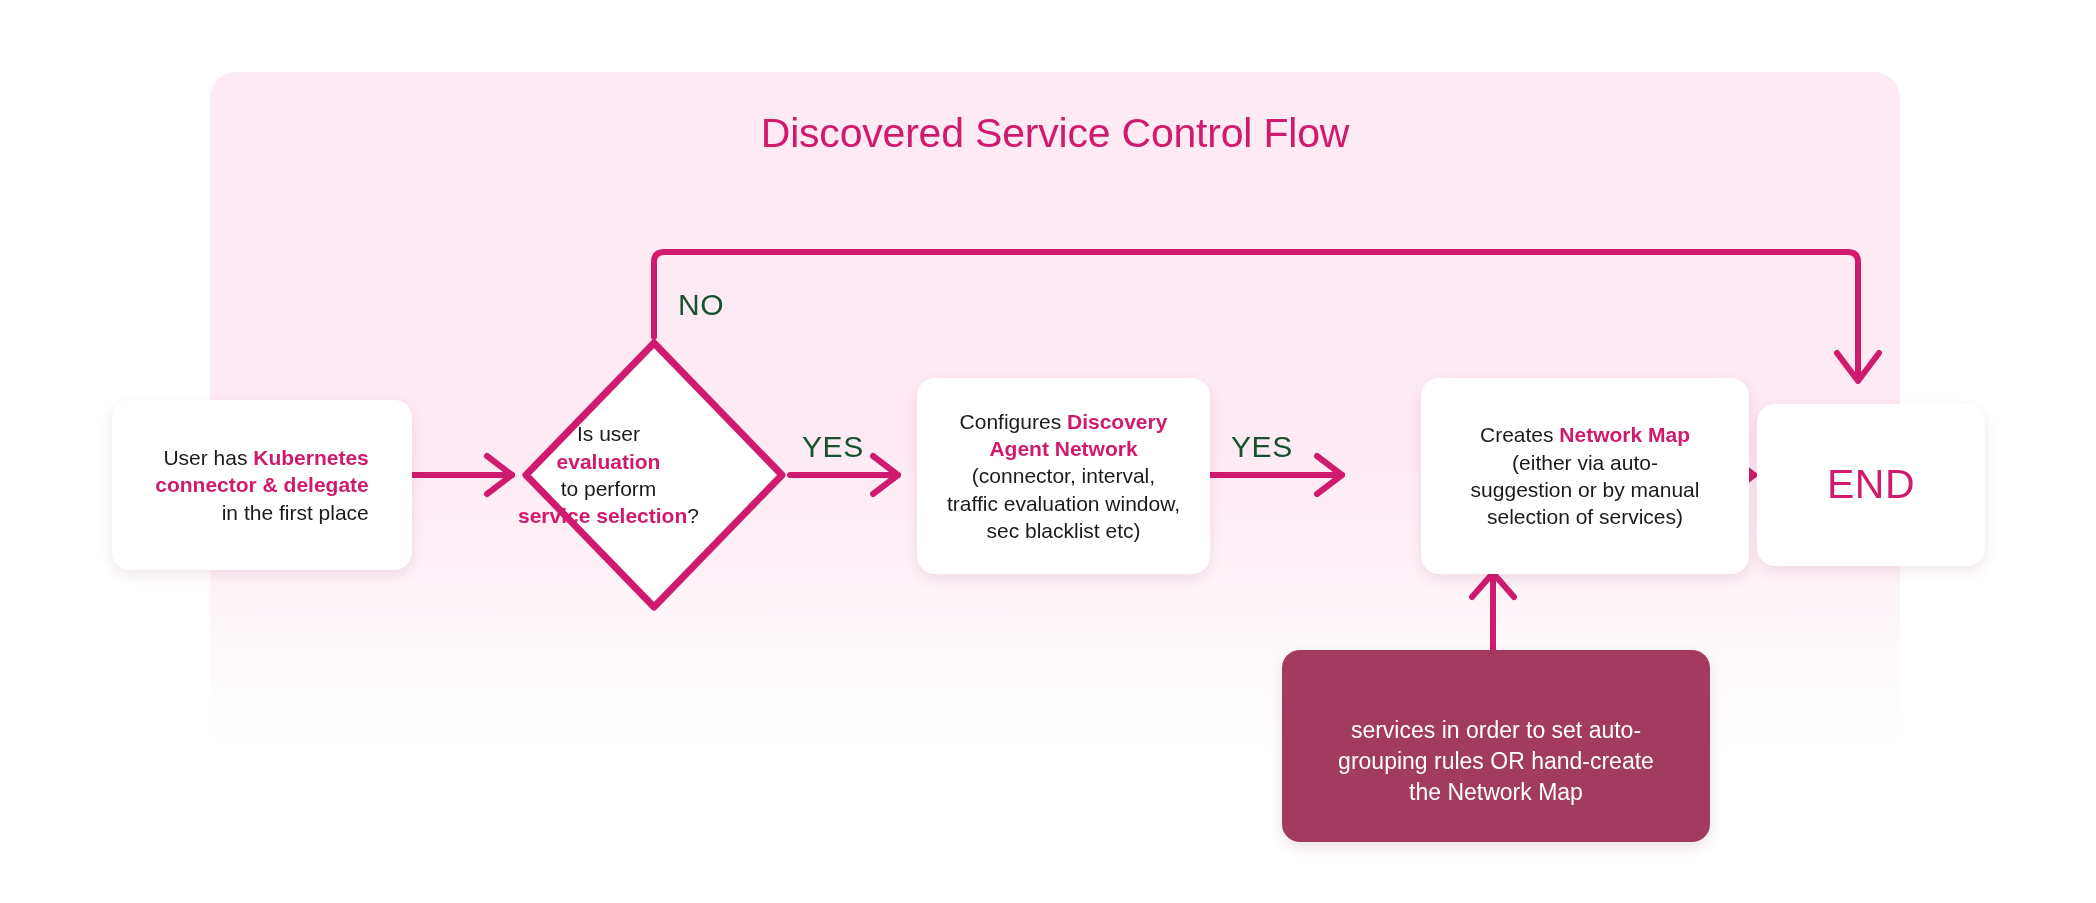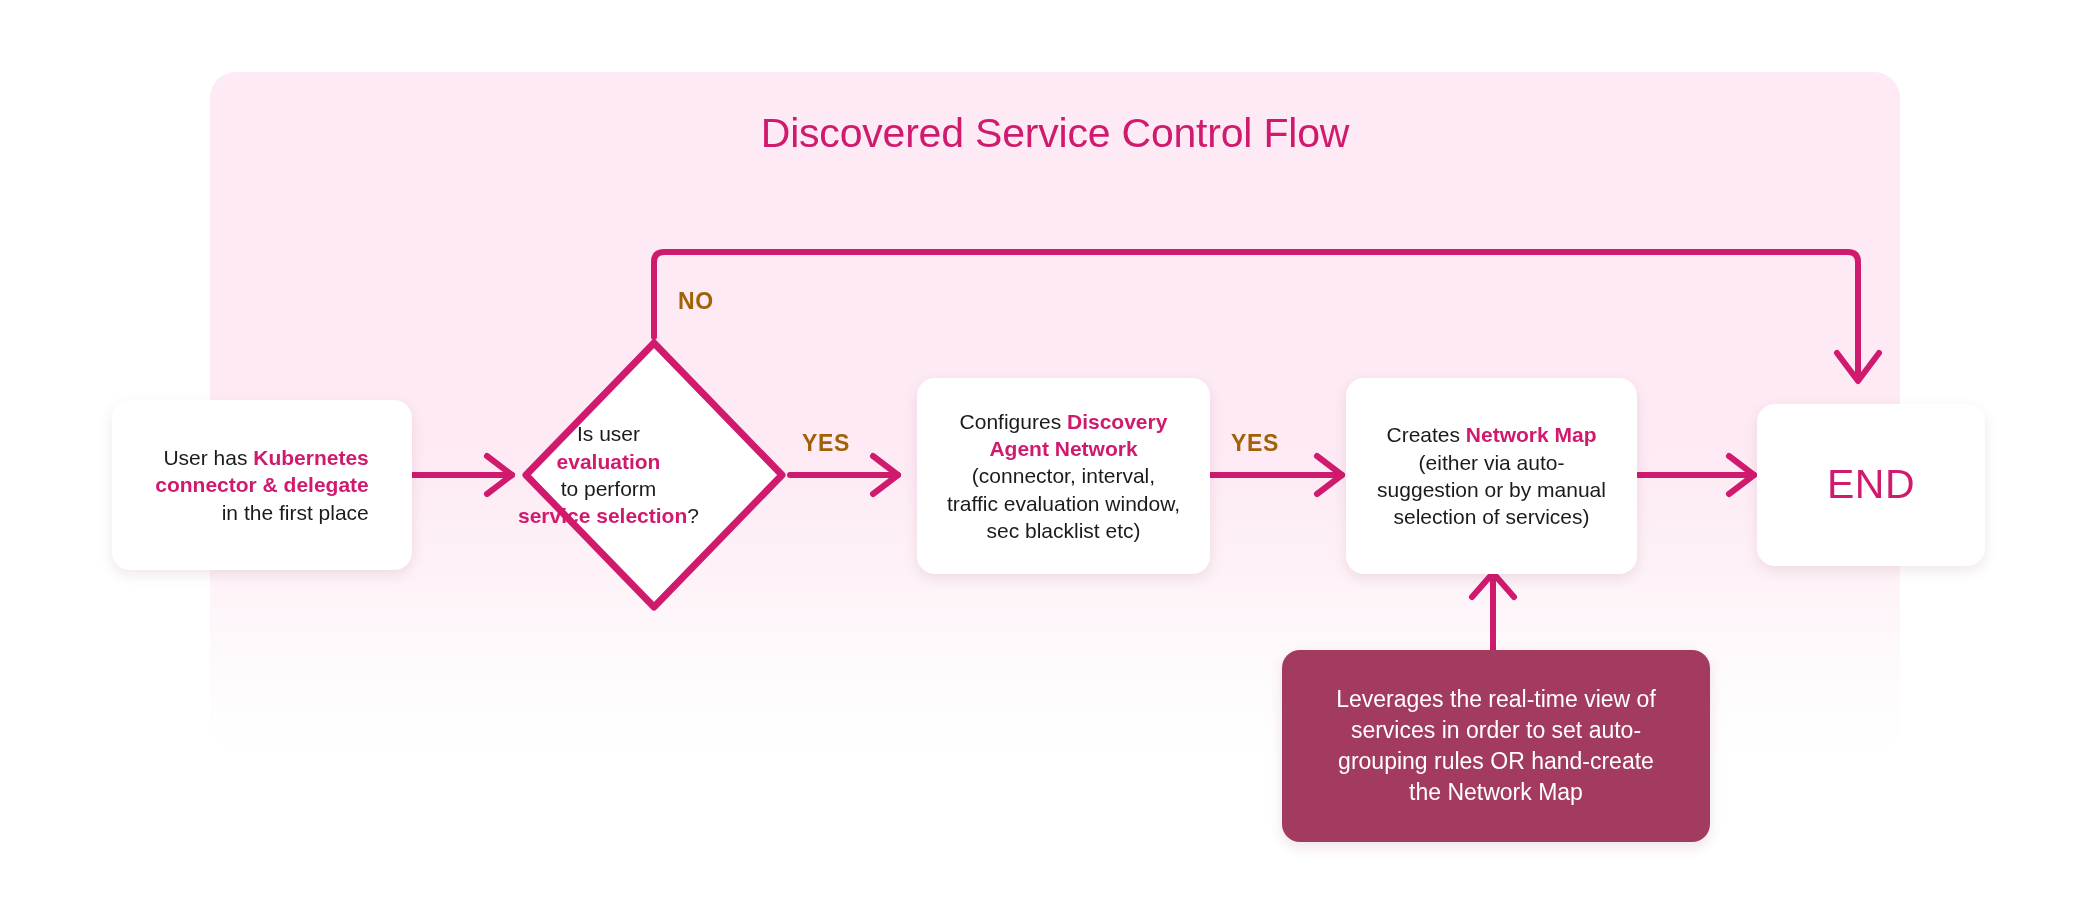--- a/index.html
+++ b/index.html
@@ -65,21 +65,21 @@
   .node .txt {
     font-size: 21px;
     line-height: 1.30;
     color: #1b1b1b;
     padding: 6px 14px;
   }
   .hl { color: #d01a6e; font-weight: bold; }
 
   #node-user   { left: 112px;  top: 400px; width: 300px; height: 170px; text-align: right; }
   #node-params { left: 901px;  top: 378px; width: 293px; height: 196px; margin-left: 16px; }
-  #node-map    { left: 1346px; top: 378px; width: 291px; height: 196px; }
+  #node-map    { left: 1421px; top: 378px; width: 328px; height: 196px; }
   #node-end    { left: 1757px; top: 404px; width: 228px; height: 162px; }
 
   #node-end .txt {
     color: #d01a6e;
     font-size: 41px;
     font-weight: normal;
     letter-spacing: 0.5px;
   }
 
   
@@ -137,23 +137,23 @@
     position: absolute;
     left: 0; top: 0;
     width: 2096px;
     height: 903px;
     pointer-events: none;
   }
 
   
   .edge-label {
     position: absolute;
-    color: #a16207;
-    font-size: 23px;
-    font-weight: bold;
+    color: #14532d;
+    font-size: 30px;
+    font-weight: normal;
     letter-spacing: 0.6px;
   }
   #lbl-no   { left: 678px;  top: 288px; }
   #lbl-yes1 { left: 802px;  top: 430px; }
   #lbl-yes2 { left: 1231px; top: 430px; }
 </style>
 </head>
 <body>
 
 <div id="canvas">
@@ -241,20 +241,20 @@
       <span>selection of services)</span>
     </div>
   </div>
 
   <div class="node" id="node-end">
     <div class="txt">END</div>
   </div>
 
   <div id="node-note">
     <div class="txt">
-      <span>Leverages the real-time view of</span><br>
+      <br>
       <span>services in order to set auto-</span><br>
       <span>grouping rules OR hand-create</span><br>
       <span>the Network Map</span>
     </div>
   </div>
 
 </div>
 
 </body></html>

